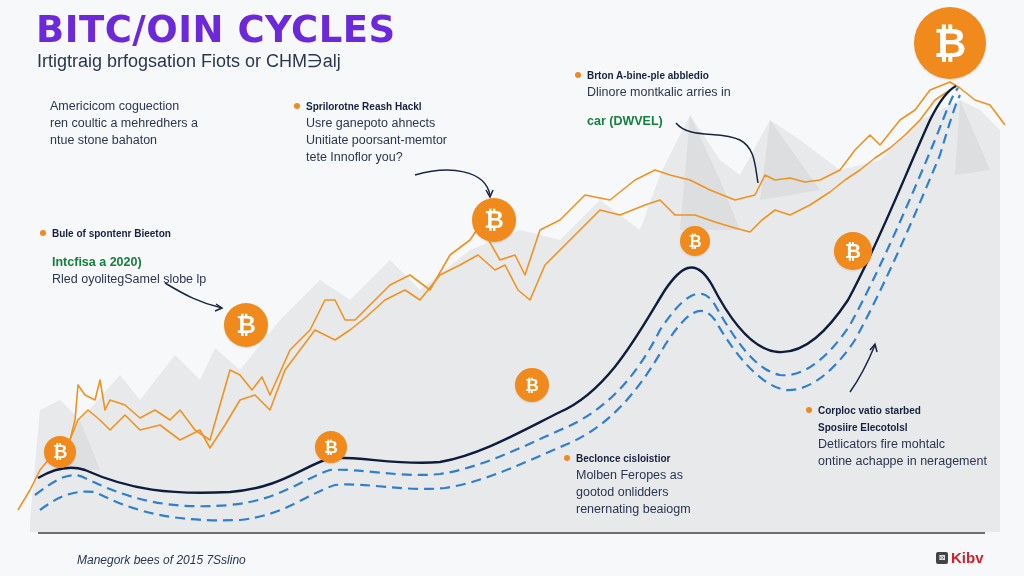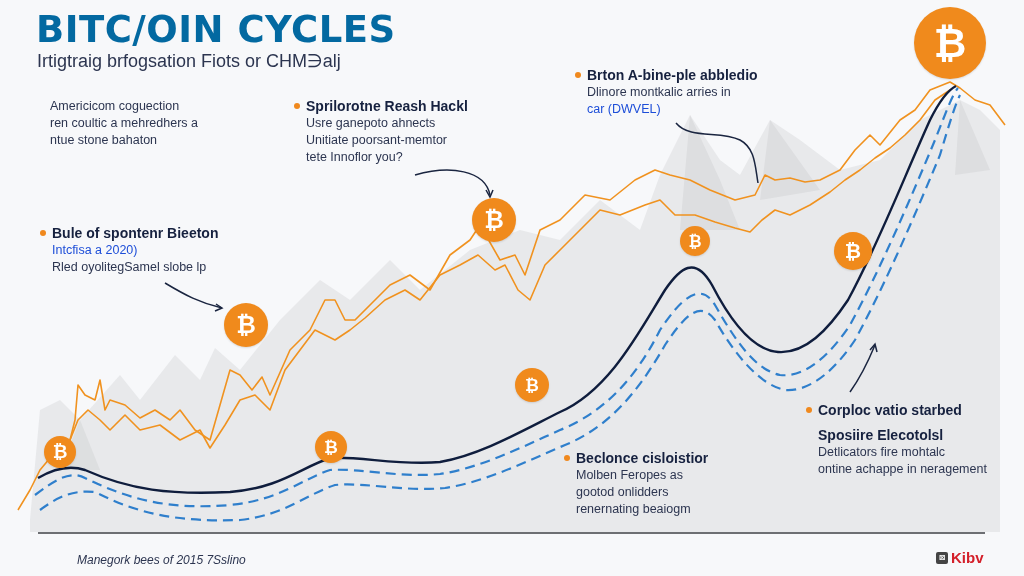--- a/index.html
+++ b/index.html
@@ -6,35 +6,35 @@
     body {
       width: 1024px; height: 576px; overflow: hidden;
       background: #f7f8fa;
       font-family: "Liberation Sans", "DejaVu Sans", sans-serif;
       position: relative;
       color: #1a2540;
     }
     .title {
       position: absolute; left: 36px; top: 8px;
       font-size: 37px; font-weight: 700; letter-spacing: 0.5px;
-      color: #0369a1;
+      color: #6d28d9;
       font-family: "DejaVu Sans", "Liberation Sans", sans-serif;
     }
     .subtitle {
       position: absolute; left: 37px; top: 50px;
       font-size: 18px; color: #2c3550;
     }
     svg.chart { position: absolute; left: 0; top: 0; }
     .note { position: absolute; font-size: 12.5px; line-height: 17px; color: #2c3550; }
-    .note .head { font-weight: 700; color: #16213f; font-size: 14px; position: relative; }
+    .note .head { font-weight: 700; color: #16213f; font-size: 10px; position: relative; }
     .note .head::before {
       content: ""; position: absolute; left: -12px; top: 5px;
       width: 6px; height: 6px; border-radius: 50%; background: #f0891e;
     }
-    .note .hl { color: #1d4ed8; font-weight: 400; }
+    .note .hl { color: #15803d; font-weight: 700; margin-top: 12px; }
     .note .line { display: block; }
     .footer-note {
       position: absolute; left: 36px; top: 553px;
       font-size: 12px; font-style: italic; color: #2c3550; margin-left: 41px;
     }
     .brand {
       position: absolute; left: 936px; top: 549px;
       display: flex; align-items: center; gap: 3px;
       font-weight: 700; font-size: 15px; color: #d4202a;
     }
@@ -129,21 +129,21 @@
 
 <div class="note" data-name="annotation-note" style="left:576px;top:450px;">
   <div class="head" data-name="annotation-heading">Beclonce cisloistior</div>
   <span class="line" data-name="annotation-line">Molben Feropes as</span>
   <span class="line" data-name="annotation-line">gootod onlidders</span>
   <span class="line" data-name="annotation-line">renernating beaiogm</span>
 </div>
 
 <div class="note" data-name="annotation-note" style="left:818px;top:402px;">
   <div class="head" data-name="annotation-heading">Corploc vatio starbed</div>
-  <div class="head" style="margin-top:8px" data-name="annotation-heading-2"><span data-name="annotation-heading-2-text">Sposiire Elecotolsl</span></div>
+  <div class="head" style="margin-top:0" data-name="annotation-heading-2"><span data-name="annotation-heading-2-text">Sposiire Elecotolsl</span></div>
   <span class="line" data-name="annotation-line">Detlicators fire mohtalc</span>
   <span class="line" data-name="annotation-line">ontine achappe in neragement</span>
 </div>
 
 <div class="divider" data-name="footer-divider"></div>
 <div class="footer-note" data-name="footer-note">Manegork bees of 2015 7Sslino</div>
 <div class="brand" data-name="brand-logo">
   <span class="brand-icon" data-name="brand-icon">⊠</span>
   <span data-name="brand-name">Kibv</span>
 </div>

